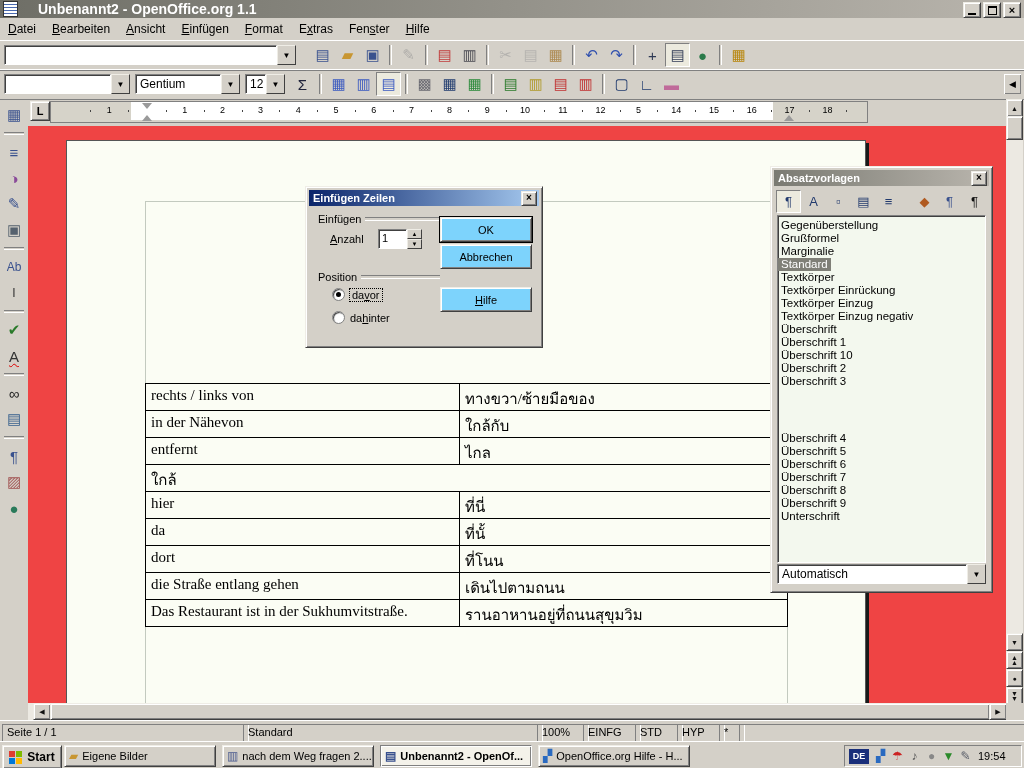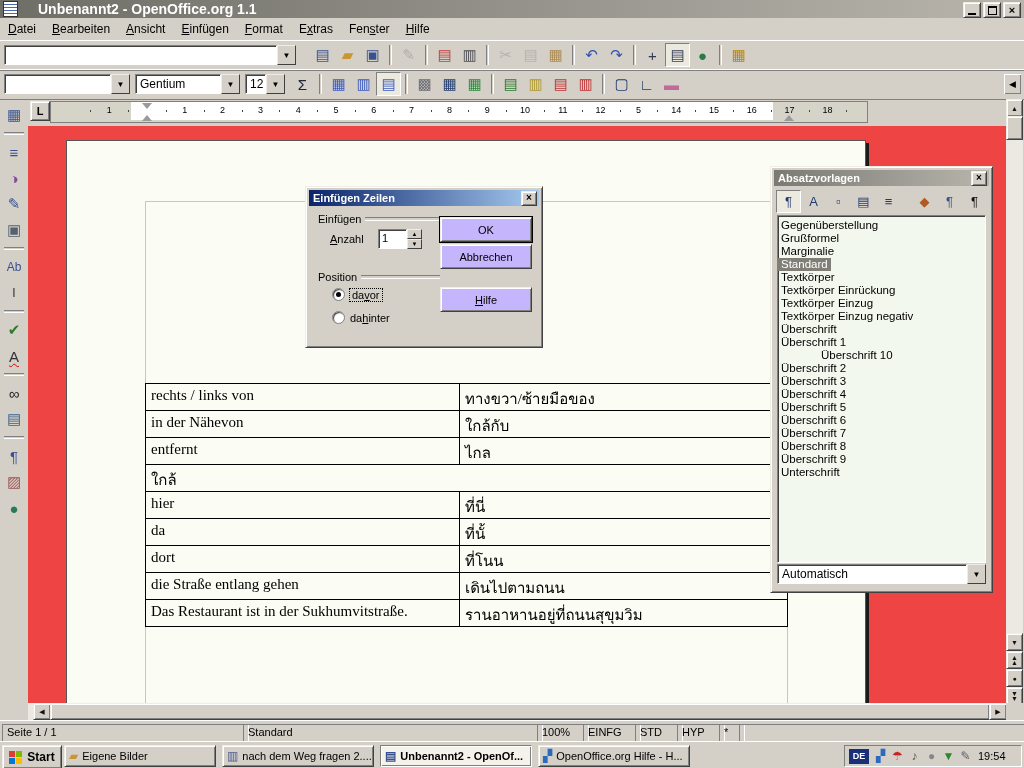--- a/index.html
+++ b/index.html
@@ -82,21 +82,21 @@
     border:1px solid;border-color:#efede6 #404040 #404040 #efede6;
     box-shadow:inset 1px 1px 0 #fff, inset -1px -1px 0 #808080;z-index:50;}
   .dlg-title{position:absolute;left:3px;top:3px;right:3px;height:16px;
     background:linear-gradient(90deg,#0a246a,#a6caf0);display:flex;align-items:center;}
   .dlg-title .dtext{color:#fff;font-weight:bold;font-size:11px;margin-left:4px;flex:1;}
   .xbtn{width:14px;height:13px;margin-right:2px;display:flex;align-items:center;justify-content:center;
     font-size:10px;font-weight:bold;line-height:10px;}
   .fixedline{position:absolute;display:flex;align-items:center;font-size:11px;}
   .fixedline .fl-line{flex:1;height:2px;border-top:1px solid #808080;border-bottom:1px solid #fff;margin-left:4px;}
   .btn{position:absolute;width:90px;height:23px;display:flex;align-items:center;justify-content:center;
-    font-size:11px;background:#c4b5fd;border:1px solid;border-color:#efede6 #404040 #404040 #efede6;
+    font-size:11px;background:#7dd3fc;border:1px solid;border-color:#efede6 #404040 #404040 #efede6;
     box-shadow:inset 1px 1px 0 #fff, inset -1px -1px 0 #808080;}
   .btn.default{outline:1px solid #000;}
   .radio{position:absolute;display:flex;align-items:center;font-size:11px;}
   .rdot2{width:11px;height:11px;border-radius:50%;background:#fff;border:1px solid #808080;
     box-shadow:inset 1px 1px 1px #404040;margin-right:5px;position:relative;}
   .rdot2.sel::after{content:"";position:absolute;left:3px;top:3px;width:5px;height:5px;border-radius:50%;background:#000;}
   .focusrect{outline:1px dotted #000;padding:0 2px;}
   #spinfield{position:absolute;left:72px;top:42px;width:44px;height:20px;display:flex;}
   #spinfield .sval{flex:1;background:#fff;border:1px solid;border-color:#808080 #fff #fff #808080;
     box-shadow:inset 1px 1px 0 #404040;padding:2px 3px;font-size:11px;}
@@ -538,24 +538,24 @@
         <div style="height: 13px;"><span class="sitem">Gegenüberstellung</span></div>
         <div style="height: 13px;"><span class="sitem">Grußformel</span></div>
         <div style="height: 13px;"><span class="sitem">Marginalie</span></div>
         <div style="height: 13px;"><span class="sitem sel">Standard</span></div>
         <div style="height: 13px;"><span class="sitem">Textkörper</span></div>
         <div style="height: 13px;"><span class="sitem">Textkörper Einrückung</span></div>
         <div style="height: 13px;"><span class="sitem">Textkörper Einzug</span></div>
         <div style="height: 13px;"><span class="sitem">Textkörper Einzug negativ</span></div>
         <div style="height: 13px;"><span class="sitem">Überschrift</span></div>
         <div style="height: 13px;"><span class="sitem">Überschrift 1</span></div>
-        <div style="height: 13px; padding-left: 40px;"><span class="sitem">Überschrift 10</span></div>
+        <div style="height: 13px;"><span class="sitem">Überschrift 10</span></div>
         <div style="height: 13px;"><span class="sitem">Überschrift 2</span></div>
         <div style="height: 13px;"><span class="sitem">Überschrift 3</span></div>
-        <div style="height: 13px;"><span class="sitem">Überschrift 4</span></div>
+        <div style="height: 13px; margin-top: 44px;"><span class="sitem">Überschrift 4</span></div>
         <div style="height: 13px;"><span class="sitem">Überschrift 5</span></div>
         <div style="height: 13px;"><span class="sitem">Überschrift 6</span></div>
         <div style="height: 13px;"><span class="sitem">Überschrift 7</span></div>
         <div style="height: 13px;"><span class="sitem">Überschrift 8</span></div>
         <div style="height: 13px;"><span class="sitem">Überschrift 9</span></div>
         <div style="height: 13px;"><span class="sitem">Unterschrift</span></div>
       </div>
     <div id="style-filter" class="combo">
       <span class="cval">Automatisch</span>
       <span class="cbtn">▼</span>

